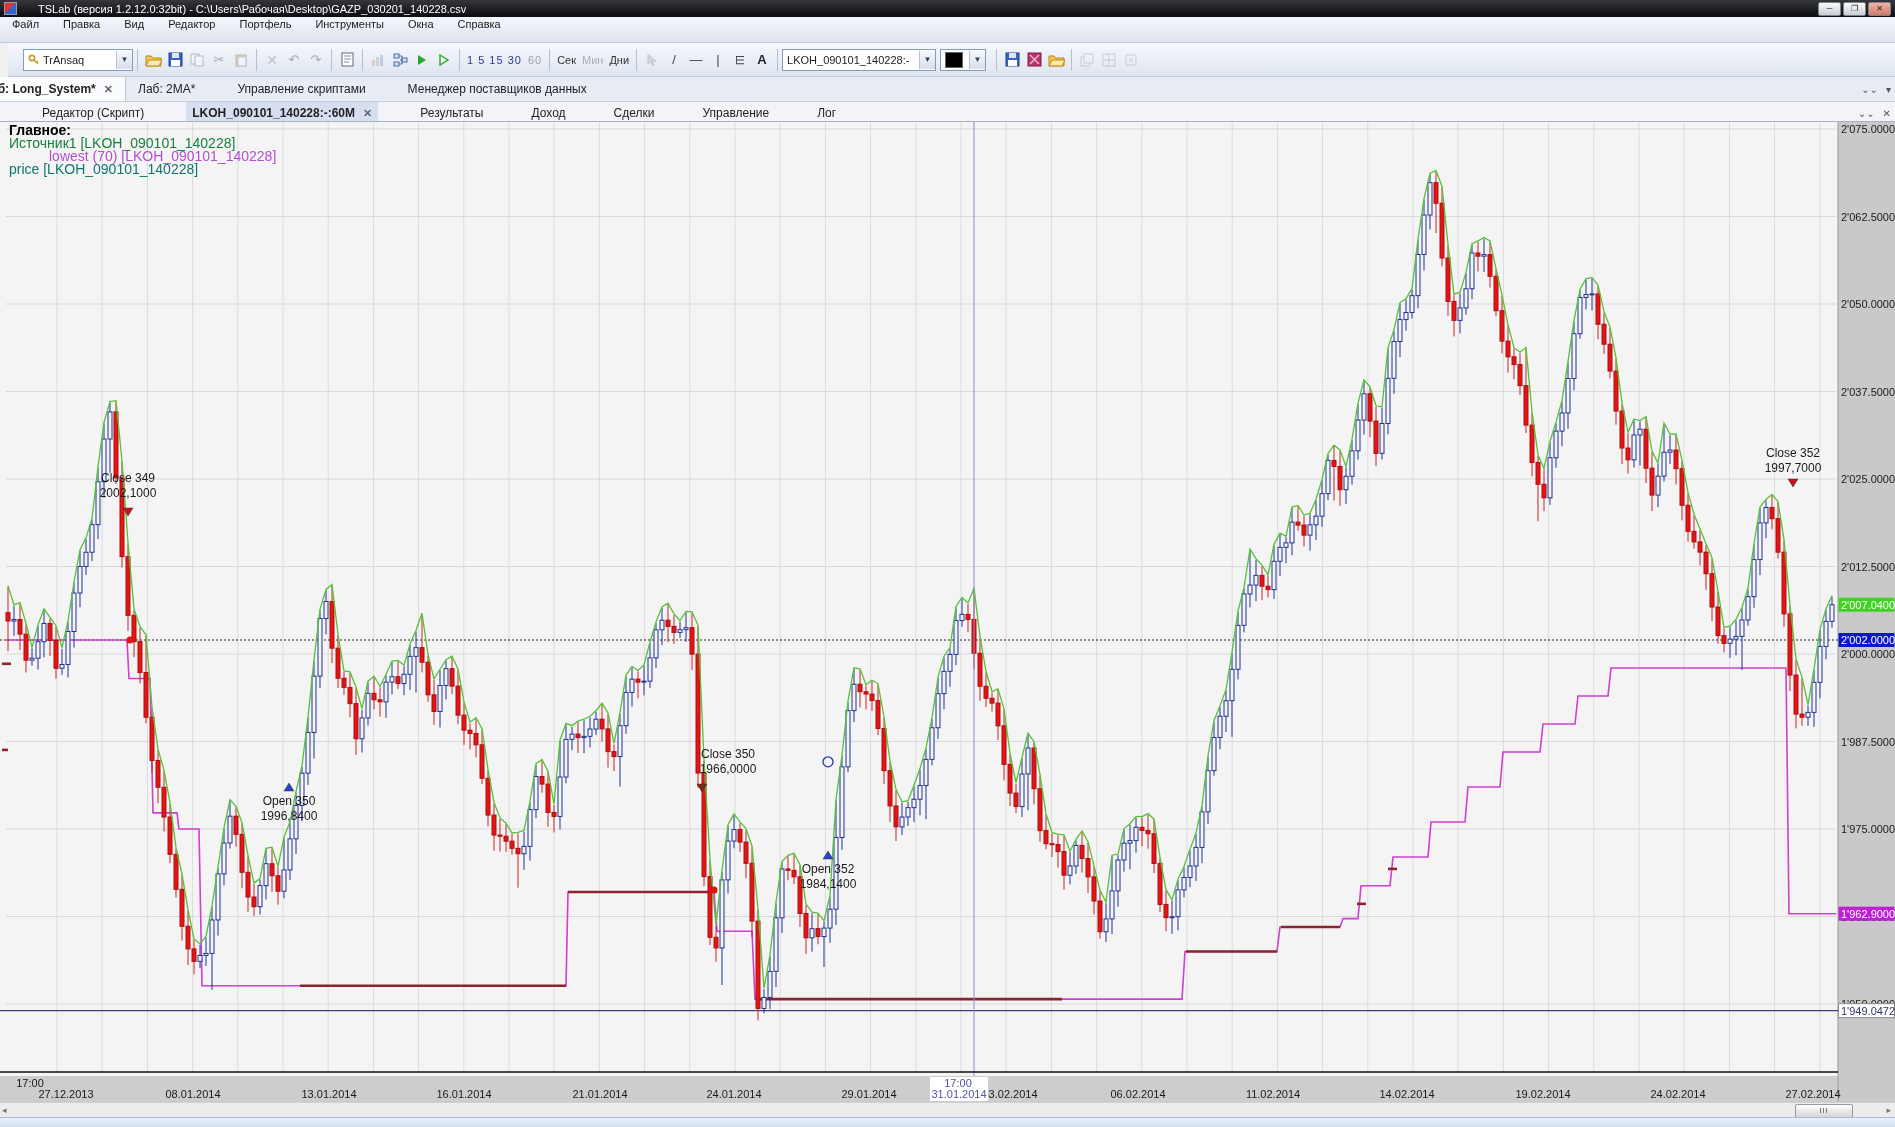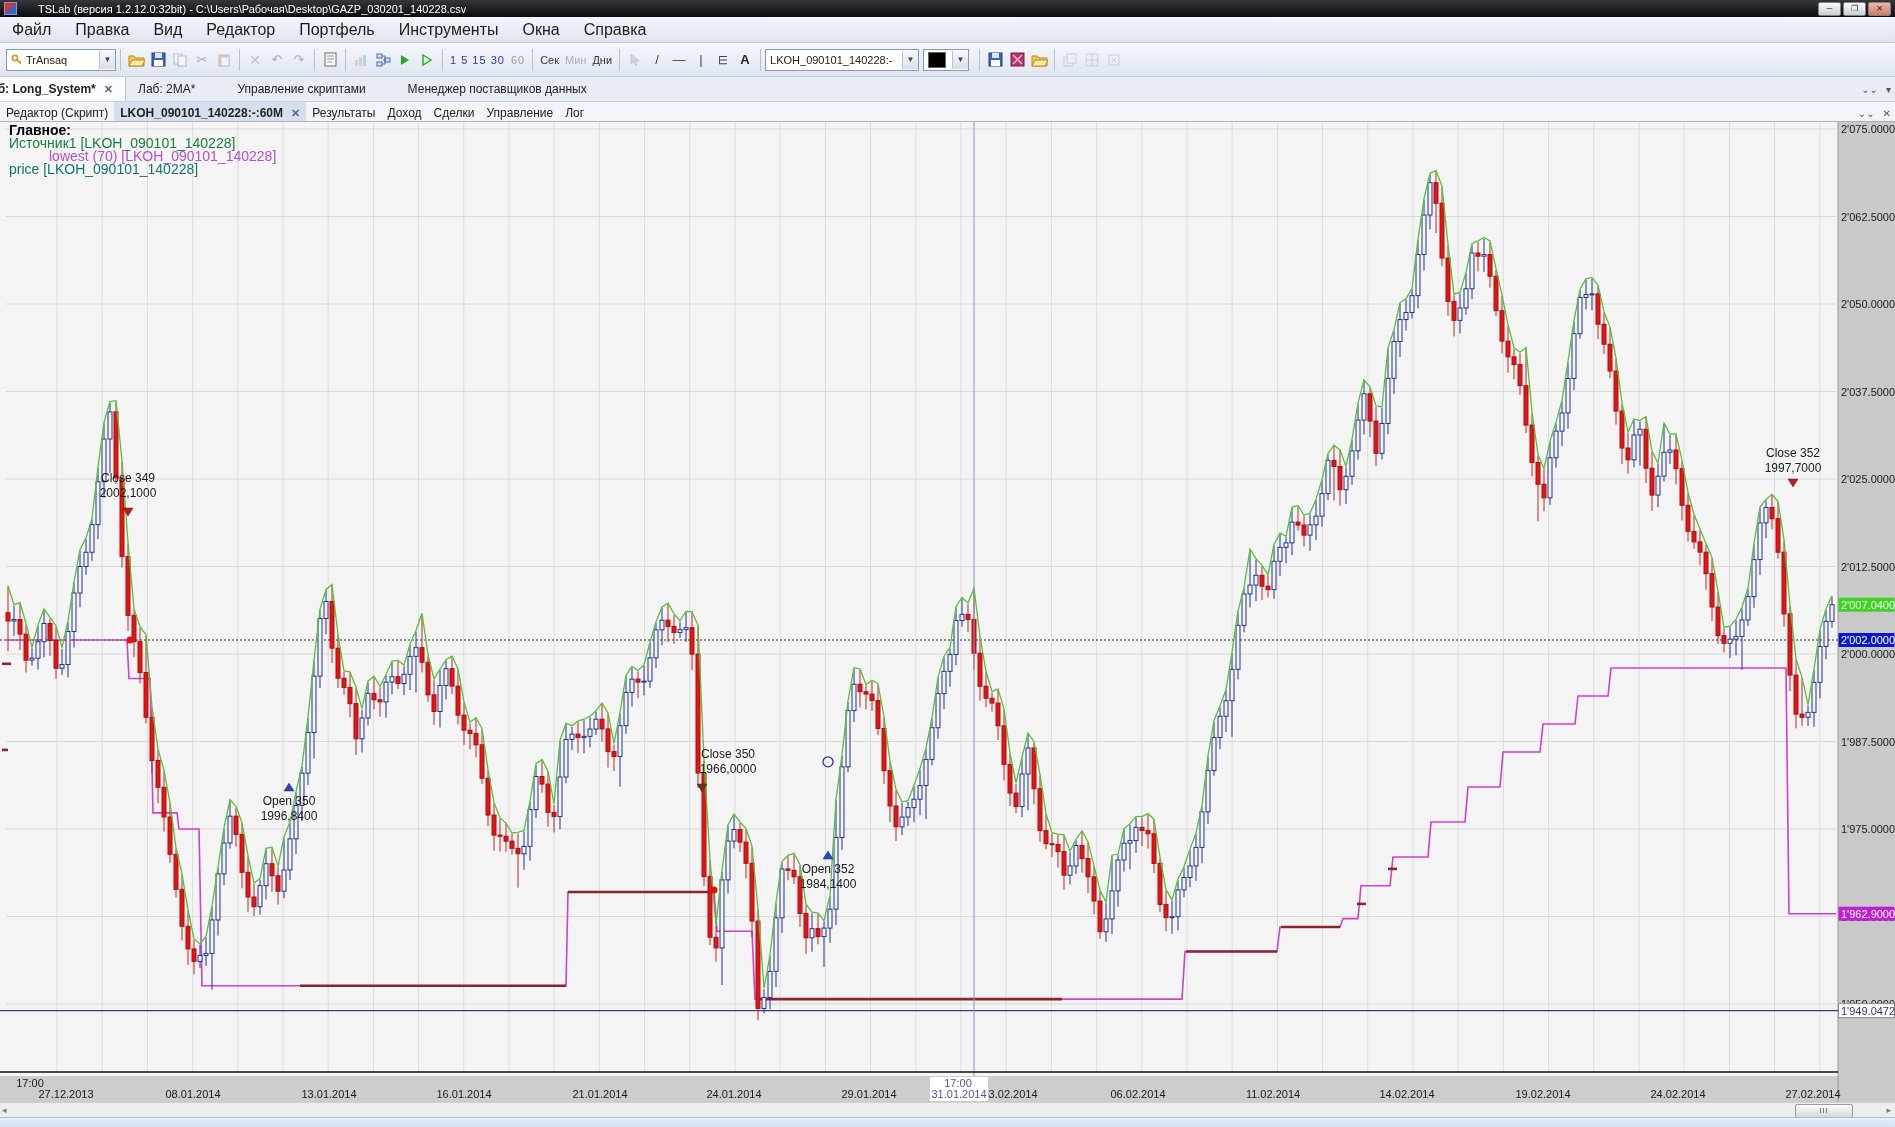--- a/index.html
+++ b/index.html
@@ -9,26 +9,26 @@
   .titlebar{height:17px;background:linear-gradient(#35373c,#0b0c0f);color:#fff;display:flex;
             align-items:center;font-size:11px;padding:0 4px;gap:16px;}
   .appicon{width:11px;height:11px;margin-right:5px;background:linear-gradient(135deg,#d33 50%,#36c 50%);
            border:1px solid #99a;flex:0 0 auto;}
   .titletext{white-space:nowrap;overflow:hidden;}
   .winbtns{margin-left:auto;display:flex;gap:2px;}
   .winbtn{width:21px;height:12px;background:linear-gradient(#fbfcfd,#c9ced6);border:1px solid #7d838c;
           font-size:8px;line-height:11px;text-align:center;color:#222;border-radius:2px;}
   .winbtn.close{background:linear-gradient(#f0b5a6,#cf7a64);}
   
-  .menubar{height:25px;background:linear-gradient(#f3f6fb,#dee4ef);display:flex;align-items:center;
-           font-size:16px;color:#1c1c1c;border-bottom:1px solid #c4ccd9;}
+  .menubar{height:25px;background:linear-gradient(#f3f6fb,#dee4ef);display:flex;
+           font-size:11px;color:#1c1c1c;border-bottom:1px solid #c4ccd9;}
   .menu-item{padding:1px 12px;}
   
   .toolbar{height:33px;background:linear-gradient(#f5f8fc,#dfe5f0);display:flex;align-items:center;
-           padding:0 6px;border-bottom:1px solid #c4ccd9;font-size:11px;color:#333;}
+           padding:0 15px;border-bottom:1px solid #c4ccd9;font-size:11px;color:#333;margin-left:8px;}
   .sep{width:1px;height:22px;background:#b7c0d0;margin:0 4px;flex:0 0 auto;}
   .tbtn{width:22px;height:22px;display:flex;align-items:center;justify-content:center;border-radius:2px;
         flex:0 0 auto;font-size:13px;color:#444;}
   .tbtn.dis{opacity:.4;}
   .combo{height:20px;background:#fff;border:1px solid #7f9db9;display:flex;align-items:center;
          font-size:11px;color:#222;padding-left:4px;flex:0 0 auto;}
   .combo .arrow{width:15px;height:18px;margin-left:3px;background:linear-gradient(#f5f8fc,#d8dfeb);
          border-left:1px solid #b9c2d2;text-align:center;font-size:8px;line-height:18px;color:#345;}
   .tftext{color:#2b3c8c;letter-spacing:1px;margin:0 3px;}
   .tf60{color:#9aa0ae;}
@@ -36,21 +36,21 @@
   .unit-b{color:#a9aeb8;margin:0 3px;}
   .swatch{width:16px;height:14px;background:#000;border:1px solid #666;}
   
   .tabrow1{height:24px;background:#e8ecf5;display:flex;align-items:stretch;font-size:12px;color:#222;
            border-bottom:1px solid #c9d0dc;position:relative;}
   .tab1{display:flex;align-items:center;padding:0 12px;}
   .tab1.active{background:#fbfcfe;border-right:1px solid #b9c2d2;border-left:1px solid #b9c2d2;
                font-weight:bold;margin-left:-14px;padding-left:4px;gap:8px;}
   .tabrow2{height:22px;background:#f2f4f9;display:flex;align-items:stretch;font-size:12px;color:#222;
            position:relative;}
-  .tab2{display:flex;align-items:center;padding:0 6px;}
+  .tab2{display:flex;align-items:center;padding:0 6px;margin-left:36px;}
   .tab2.active{background:#d6dff0;font-weight:bold;gap:8px;}
   .closex{color:#667;font-size:11px;}
   .rowicons{position:absolute;right:4px;top:0;bottom:0;display:flex;align-items:center;gap:8px;
             font-size:10px;color:#556;}
   
   .chart-region{position:absolute;top:121px;left:0;width:1895px;height:1006px;background:#f4f4f4;
                 border-top:1px solid #aab2c0;}
   #chart-svg{position:absolute;top:0;left:0;}
   .legend{position:absolute;top:2px;left:9px;font-size:14px;line-height:13px;z-index:5;}
   .legend .t{font-weight:bold;color:#000;}

